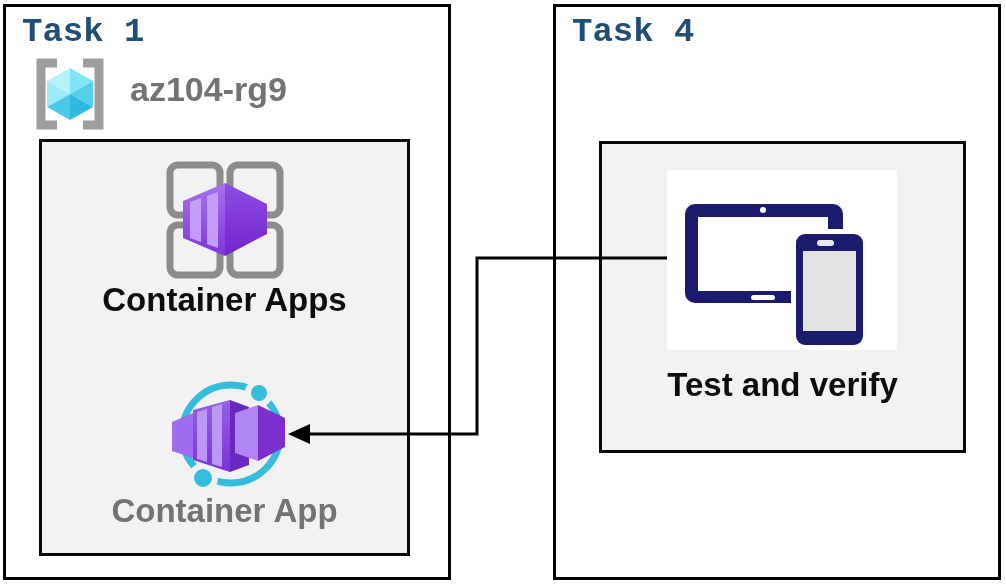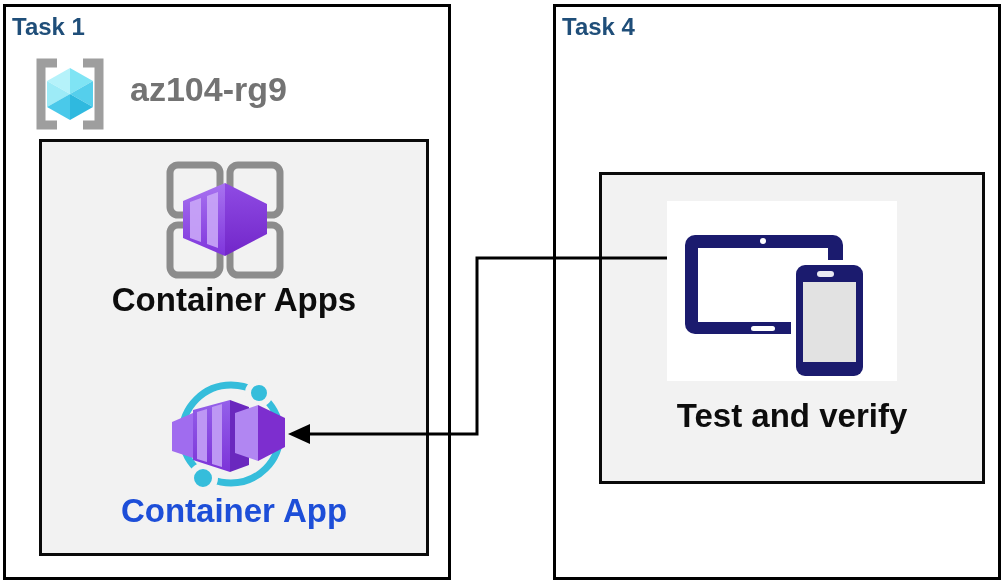--- a/index.html
+++ b/index.html
@@ -7,41 +7,41 @@
     position:relative; width:1006px; height:584px; background:#ffffff;
     font-family:"Liberation Sans", sans-serif; font-weight:700; overflow:hidden;
   }
   .task-box {
     position:absolute; top:4px; width:442px; height:570px;
     border:3px solid #000000; background:#ffffff;
   }
   .task-box.t1 { left:3px; }
   .task-box.t2 { left:553px; }
   .task-title {
-    position:absolute; left:6px; top:6px;
-    font-size:24px; color:#1F4E79; letter-spacing:0px; white-space:nowrap;
+    position:absolute; left:16px; top:6px;
+    font-size:34px; color:#1F4E79; letter-spacing:0px; white-space:nowrap;font-family:Liberation Mono, monospace;
   }
   .rg-row-icon { position:absolute; left:21px; top:49px; width:86px; height:76px; }
   .rg-name {
     position:absolute; left:124px; top:63px; font-size:34px; color:#737373; white-space:nowrap;
   }
   .panel {
-    position:absolute; background:#F2F2F2; border:3px solid #0a0a0a;padding-left:19px;
+    position:absolute; background:#F2F2F2; border:3px solid #0a0a0a;
   }
   .panel.p1 { left:33px; top:132px; width:365px; height:411px; }
-  .panel.p2 { left:43px; top:134px; width:361px; height:306px;margin-top:31px; }
+  .panel.p2 { left:43px; top:134px; width:361px; height:306px; }
   .env-icon  { position:absolute; left:121px; top:16px;  width:124px; height:124px; }
   .env-label {
     position:absolute; left:0; top:138px; width:100%; text-align:center;
     font-size:33px; line-height:40px; color:#0d0d0d;
   }
   .app-icon  { position:absolute; left:124px; top:232px; width:132px; height:122px; }
   .app-label {
     position:absolute; left:0; top:350px; width:100%; text-align:center;
-    font-size:33px; color:#1d4ed8;
+    font-size:33px; color:#737373;
   }
   .devices-patch {
     position:absolute; left:65px; top:26px; width:230px; height:180px; background:#ffffff;
   }
   .devices-patch svg { display:block; width:230px; height:180px; }
   .verify-label {
     position:absolute; left:0; top:222px; width:100%; text-align:center;
     font-size:33px; color:#0d0d0d;
   }
   .connector-layer {

